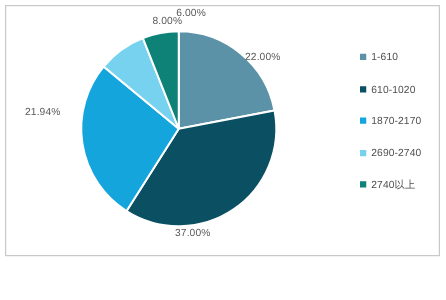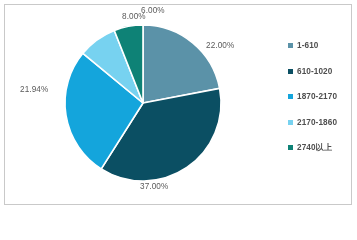--- a/index.html
+++ b/index.html
@@ -46,21 +46,20 @@
     font-size: 8.2px;
     color: #5a5a5a;
     white-space: nowrap;
     letter-spacing: 0.1px;
   }
   #legend {
     position: absolute;
     left: 288px;
     top: 33px;
     width: 66px;
-    font-weight: bold;
   }
   .legend-row {
     display: flex;
     align-items: center;
     height: 25.5px;
   }
   .legend-swatch {
     width: 5px;
     height: 5px;
     flex: 0 0 auto;
@@ -85,21 +84,21 @@
     <svg id="pie-svg" width="275" height="210" viewBox="0 0 275 210">
       <g id="pie-group">
           <path d="M 143 103 L 143.00 25.00 A 78 78 0 0 1 219.62 88.38 Z" fill="#5B92A8" stroke="#FFFFFF" stroke-width="1.6"></path>
           <path d="M 143 103 L 219.62 88.38 A 78 78 0 0 1 101.21 168.86 Z" fill="#0B4F63" stroke="#FFFFFF" stroke-width="1.6"></path>
           <path d="M 143 103 L 101.21 168.86 A 78 78 0 0 1 82.90 53.28 Z" fill="#14A5DC" stroke="#FFFFFF" stroke-width="1.6"></path>
           <path d="M 143 103 L 82.90 53.28 A 78 78 0 0 1 114.29 30.48 Z" fill="#77D2F0" stroke="#FFFFFF" stroke-width="1.6"></path>
           <path d="M 143 103 L 114.29 30.48 A 78 78 0 0 1 143.00 25.00 Z" fill="#0E8276" stroke="#FFFFFF" stroke-width="1.6"></path>
         </g>
     </svg>
 
-    <div class="slice-label" style="left:206px; top:41px;text-align:center;">22.00%</div>
+    <div class="slice-label" style="left:196px; top:41px;text-align:center;">22.00%</div>
     <div class="slice-label" style="left:140px; top:182px;">37.00%</div>
     <div class="slice-label" style="left:20px; top:85px;">21.94%</div>
     <div class="slice-label" style="left:90px; top:12px;margin-left:32px;">8.00%</div>
     <div class="slice-label" style="left:141px; top:6px;">6.00%</div>
 
   </div>
 
   <div id="legend">
     <div class="legend-row">
       <span class="legend-swatch" style="background: rgb(91, 146, 168);"></span>
@@ -108,21 +107,21 @@
     <div class="legend-row">
       <span class="legend-swatch" style="background: rgb(11, 79, 99);"></span>
       <span class="legend-label">610-1020</span>
     </div>
     <div class="legend-row">
       <span class="legend-swatch" style="background: rgb(20, 165, 220);"></span>
       <span class="legend-label">1870-2170</span>
     </div>
     <div class="legend-row">
       <span class="legend-swatch" style="background: rgb(119, 210, 240);"></span>
-      <span class="legend-label">2170-1860</span>
+      <span class="legend-label">2690-2740</span>
     </div>
     <div class="legend-row">
       <span class="legend-swatch" style="background: rgb(14, 130, 118);"></span>
       <span class="legend-label">2740以上</span>
     </div>
   </div>
 
 </div>
 
 </body></html>

